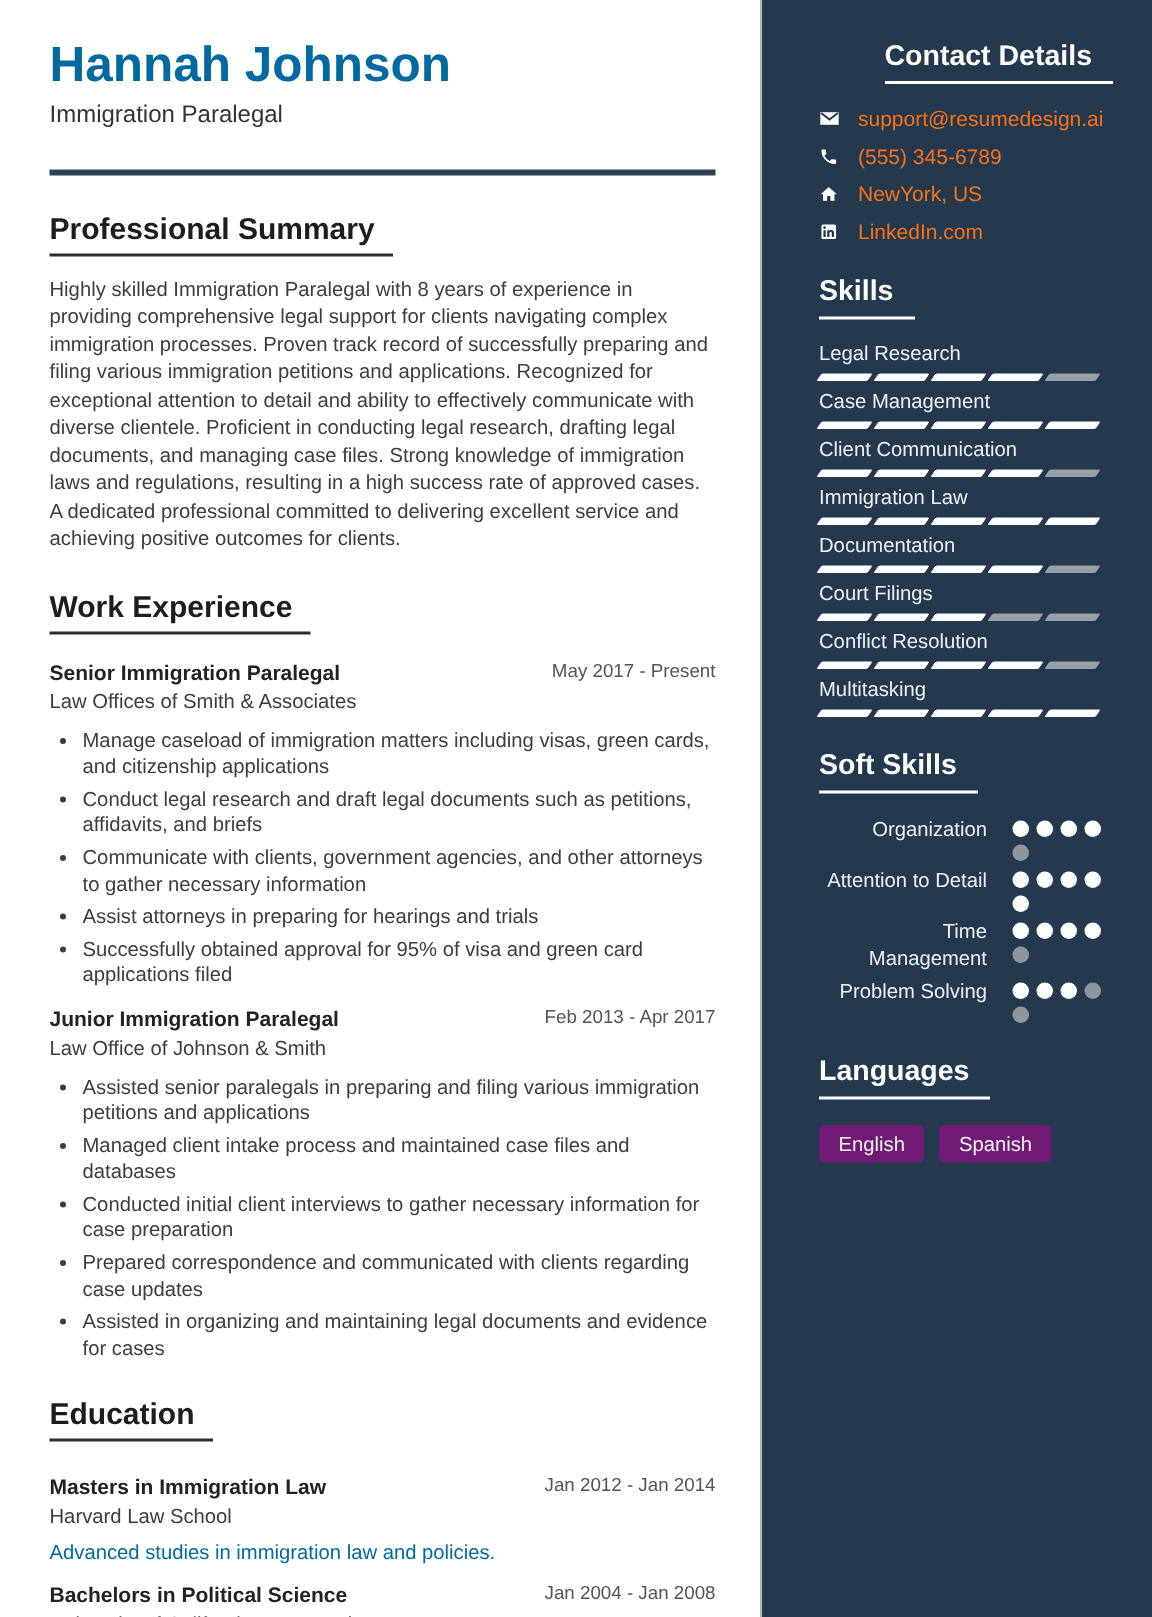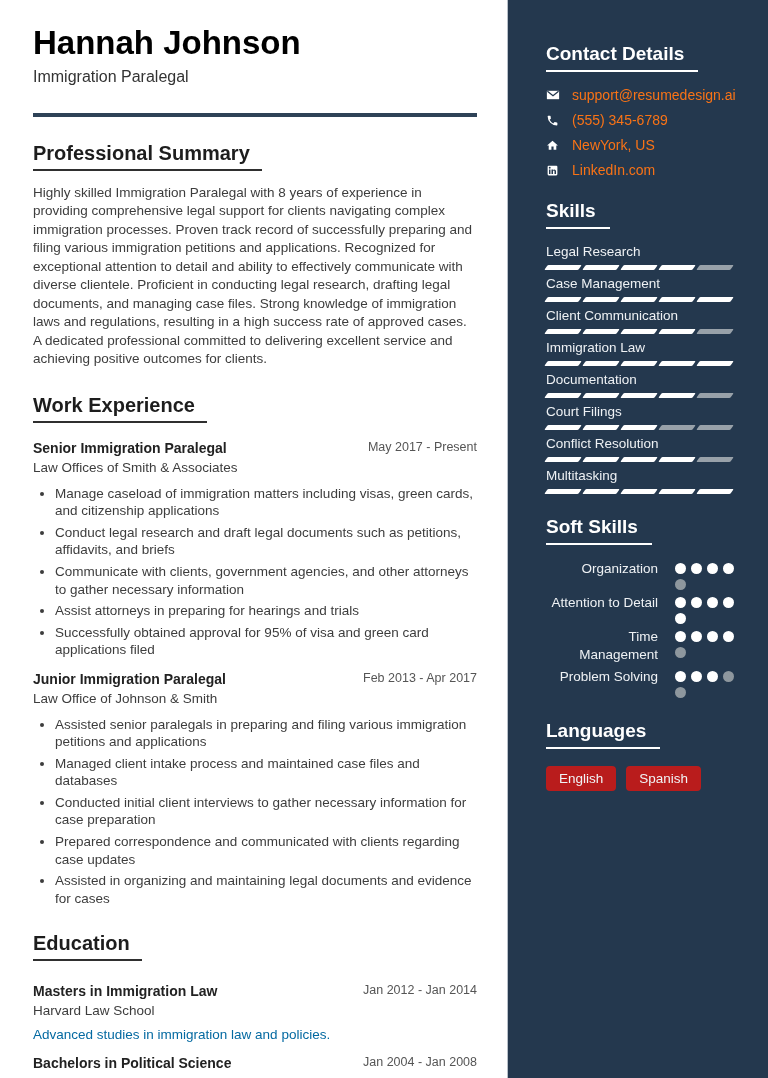--- a/index.html
+++ b/index.html
@@ -8,21 +8,21 @@
     width: 768px; height: 1078px; overflow: hidden;
     background: #ffffff;
     font-family: "Liberation Sans", sans-serif;
     -webkit-font-smoothing: antialiased;
   }
   .page { display: flex; width: 768px; height: 1078px; }
 
   
   .main { width: 507px; padding: 26px 30px 0 33px; }
 
-  .name { font-size: 33px; font-weight: 700; color: #000000; line-height: 1.06; }
+  .name { font-size: 33px; font-weight: 700; color: #0369a1; line-height: 1.06; }
   .role { font-size: 16px; color: #333; margin-top: 7px; }
   .rule { height: 4px; background: #2e4257; margin-top: 27px; }
 
   .msection { margin-top: 25px; }
   .mheading {
     display: inline-block; font-size: 20px; font-weight: 700; color: #1d1d1d;
     border-bottom: 2px solid #2f2f2f; padding: 0 12px 4px 0; margin: 0 0 13px 0;
   }
   .summary-text { font-size: 13.5px; line-height: 1.37; color: #3d3d3d; margin: 0; }
 
@@ -40,41 +40,41 @@
   
   .sidebar {
     width: 261px; background: #24384e; color: #edf0f3;
     padding: 27px 26px 20px 38px; border-left: 1px solid #b8c0c9;
   }
   .sheading {
     display: inline-block; font-size: 19px; font-weight: 700; color: #ffffff;
     border-bottom: 2px solid #ffffff; padding: 0 14px 5px 0; margin: 0 0 15px 0;
   }
   .ssection { margin-top: 22px; }
-  .ssection.first { margin-top: 16px; }
+  .ssection.first { margin-top: 0; text-align: right; }
 
   .contact-row { display: flex; align-items: center; margin-bottom: 9px; }
   .contact-row .cicon { width: 14px; height: 14px; flex: 0 0 14px; margin-right: 12px; display: flex; align-items: center; }
   .contact-row .ctext { font-size: 14px; color: #f97316; }
 
   .skill { margin-bottom: 6px; }
   .skill-name { font-size: 13.5px; color: #eef1f4; height: 16px; margin-bottom: 5px; }
   .skill-bar { display: flex; gap: 4px; height: 5px; margin-bottom: 5px; }
   .seg { width: 34px; height: 5px; background: #ffffff; transform: skewX(-35deg); border-radius: 1px; }
   .seg.off { background: #98a1a9; }
 
   .soft { display: flex; margin-bottom: 4px; }
   .soft-name { width: 112px; font-size: 13.5px; line-height: 1.32; color: #eef1f4; text-align: right; }
   .dots { width: 59px; margin-left: auto; margin-right: 8px; display: flex; flex-wrap: wrap; gap: 5px; align-content: flex-start; padding-top: 3px; }
   .dot { width: 11px; height: 11px; border-radius: 50%; background: #ffffff; }
   .dot.off { background: #8e979e; }
 
   .lang-row { display: flex; gap: 10px; margin-top: 2px; }
   .pill {
-    background: #b91c1c; color: #f1f3f5; font-size: 13.5px;
+    background: #701a75; color: #f1f3f5; font-size: 13.5px;
     padding: 5px 13px; border-radius: 4px;
   }
 </style>
 </head>
 <body>
 
 <div class="page">
 
   <div class="main">
 

